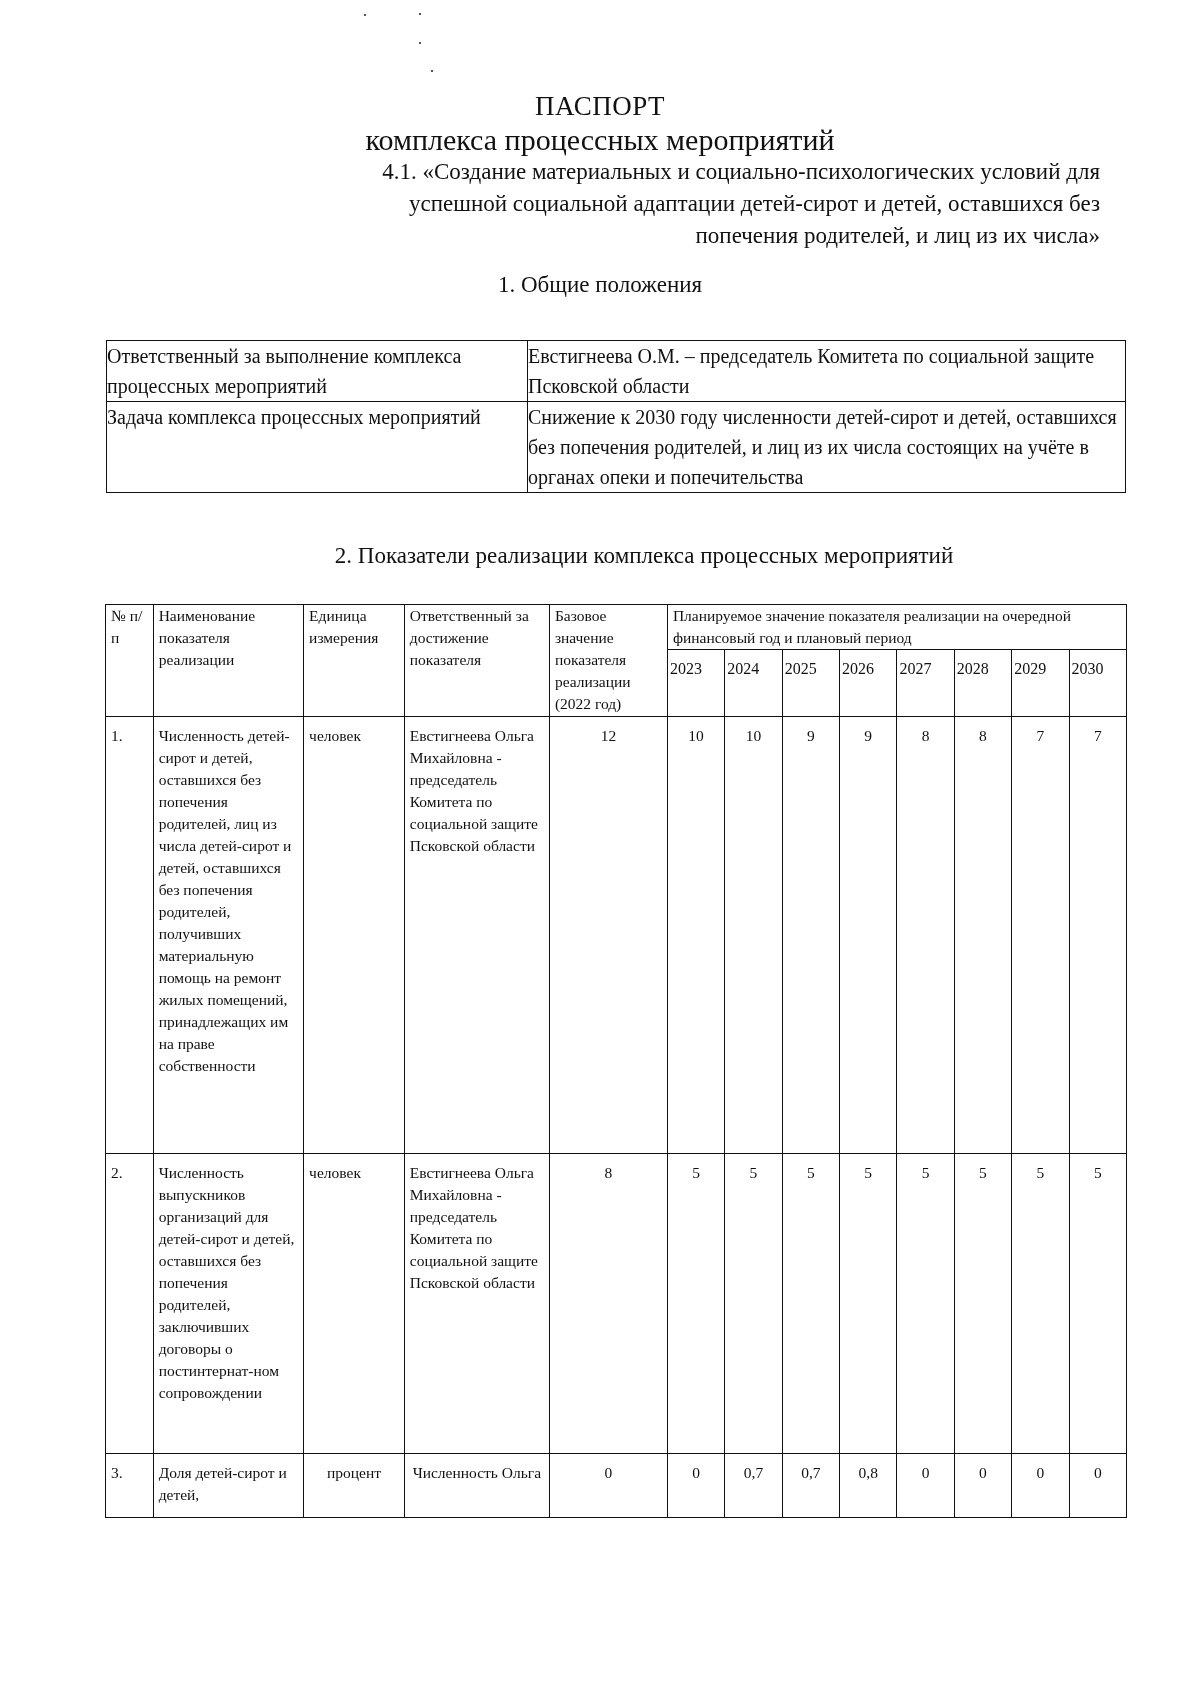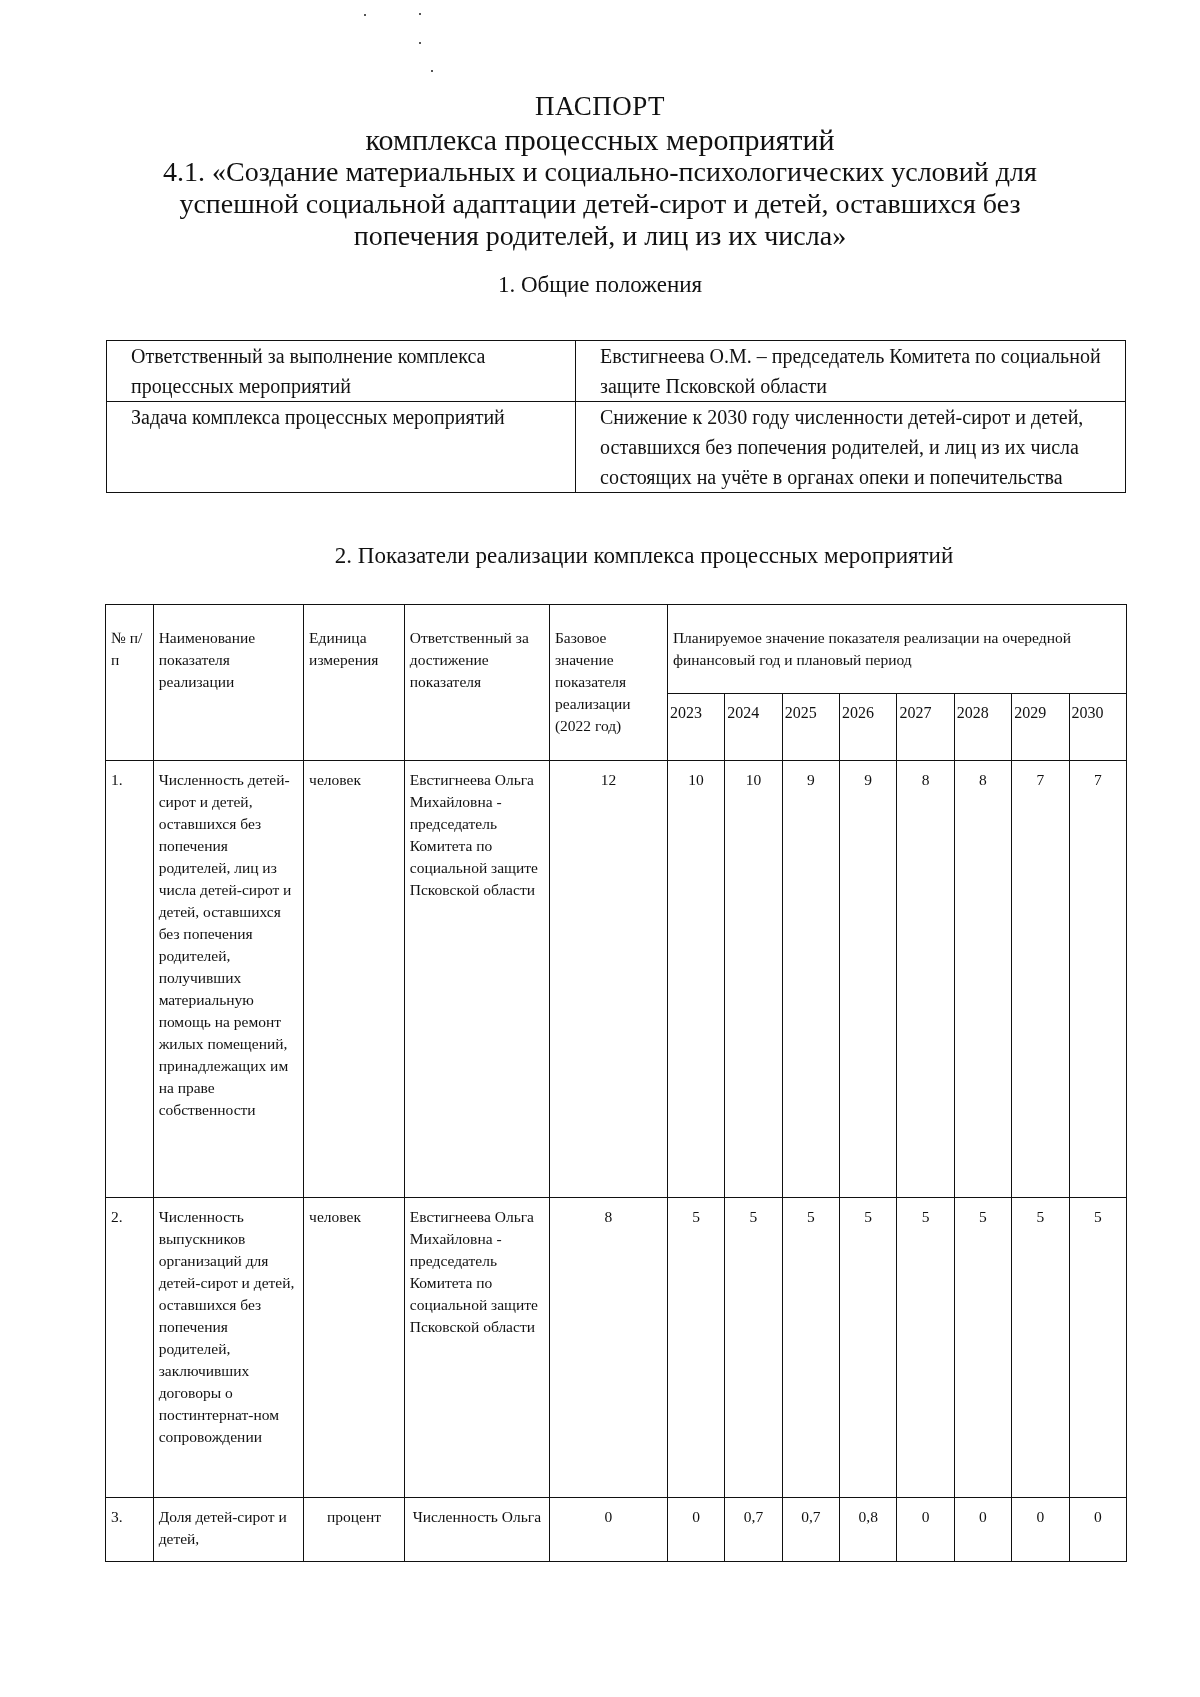--- a/index.html
+++ b/index.html
@@ -1,31 +1,31 @@
 <!DOCTYPE html>
 <html><head>
 <meta charset="utf-8">
 <style>
   html, body { margin:0; padding:0; background:#ffffff; }
   body { width:1200px; height:1697px; position:relative; font-family:"Liberation Serif", "DejaVu Serif", serif; color:#111; overflow:hidden; }
   .scan-dot { position:absolute; width:2px; height:2px; background:#555; }
   .title-block { position:absolute; left:100px; top:88px; width:1000px; text-align:center; font-weight:normal; }
   .title-block .t1 { font-size:27px; line-height:36px; letter-spacing:0.5px; }
   .title-block .t2 { font-size:30px; line-height:32px; }
-  .title-block .t3 { font-size:28px; line-height:32px; }
+  .title-block .t3 { font-size:23px; line-height:32px;text-align:right; }
   .section-head { position:absolute; left:0; width:1200px; text-align:center; font-size:23px; }
   #sec1 { top:272px; }
   #sec2 { top:543px;padding-left:44px; }
   table { border-collapse:collapse; position:absolute; }
   td, th { border:1.5px solid #111; vertical-align:top; }
   #general-table { left:106px; top:340px; width:1020px; font-size:20px; line-height:30px; }
-  #general-table td { padding:0 24px; }
+  #general-table td { padding:0 0; }
   #general-table td.c1 { width:420px; }
   #indicators-table { left:105px; top:604px; width:1022px; font-size:15.5px; line-height:22px; }
-  #indicators-table th { font-weight:normal; text-align:left; padding:22px 5px; }
+  #indicators-table th { font-weight:normal; text-align:left; padding:0 5px; }
   #indicators-table td { padding:8px 5px; }
   .num { text-align:center; }
   .yr { text-align:center; padding:8px 2px !important; font-size:16px;font-family:Liberation Serif, serif; }
   .resp3 { text-align:center; }
 </style>
 </head>
 <body>
 
 <div class="scan-dot" style="left:364px;top:14px;"></div>
 <div class="scan-dot" style="left:419px;top:13px;"></div>

